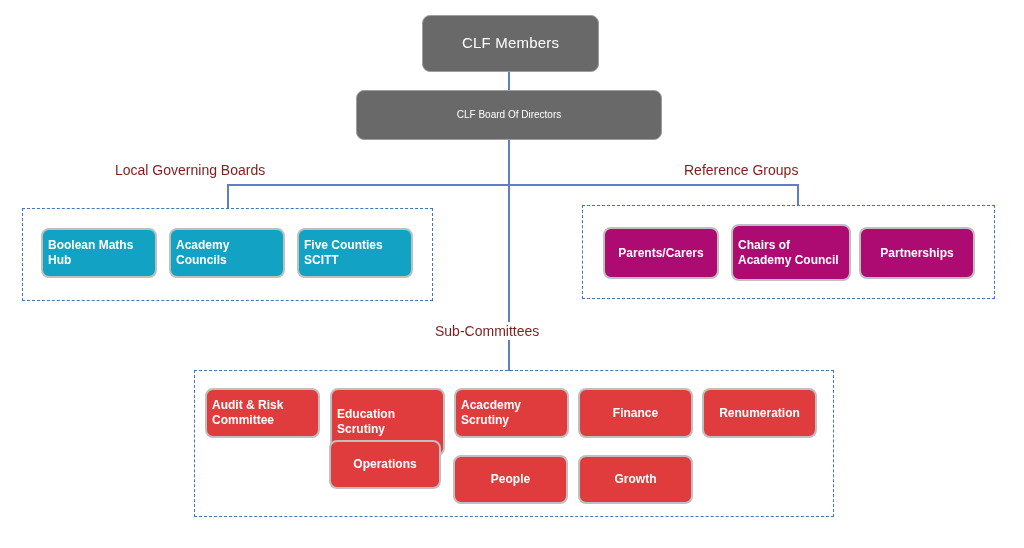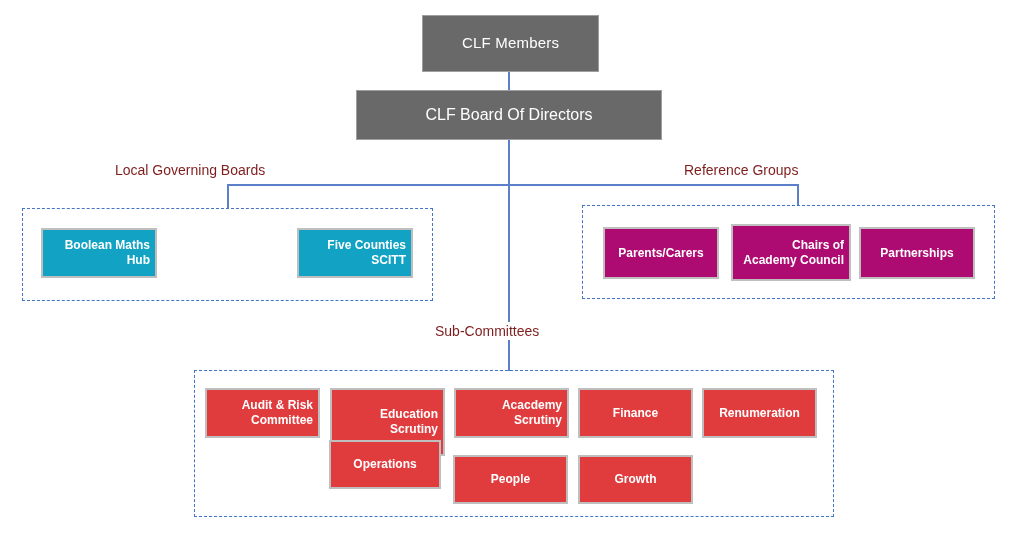--- a/index.html
+++ b/index.html
@@ -16,24 +16,24 @@
   
   .group{position:absolute;border:1px dashed var(--dashed-border);background:transparent;z-index:1;}
 
   
   .section-label{position:absolute;z-index:3;font-weight:normal;
     font-size:14px;color:#7f1d1d;line-height:18px;}
   .section-label.on-line{background:#ffffff;padding:0 6px;}
 
   
   .node{position:absolute;z-index:2;display:flex;align-items:center;justify-content:center;
-    text-align:right;color:#ffffff;box-sizing:border-box;padding:8px 5px;line-height:1.25;}
+    text-align:left;color:#ffffff;box-sizing:border-box;padding:8px 5px;line-height:1.25;border-radius:8px;}
   .node-gray{background:var(--node-gray);border:1px solid #9e9e9e;}
   .node-top{font-size:15px;letter-spacing:.2px;}
-  .node-board{font-size:16px;}
+  .node-board{font-size:10px;}
   .node-item{font-size:12px;font-weight:bold;border:2px solid var(--node-border);}
   .node-teal{background:var(--teal);}
   .node-magenta{background:var(--magenta);}
   .node-red{background:var(--red);}
 </style>
 </head>
 <body>
 
 <div class="canvas">
 
@@ -49,20 +49,21 @@
 
   <div class="section-label" style="left:115px;top:161px;width:220px;">Local Governing Boards</div>
   <div class="section-label" style="left:684px;top:161px;width:220px;">Reference Groups</div>
   <div class="section-label on-line" style="left:429px;top:322px;width:170px;">Sub-Committees</div>
 
   <div class="group" style="left:22px;top:208px;width:409px;height:91px;"></div>
   <div class="group" style="left:582px;top:205px;width:411px;height:92px;"></div>
   <div class="group" style="left:194px;top:370px;width:638px;height:145px;"></div>
 
   <div class="node node-item node-teal" style="left:41px;top:228px;width:116px;height:50px;">Boolean Maths Hub</div>
+  <div class="node node-item node-teal" style="left:169px;top:228px;width:116px;height:50px;">Academy Councils</div>
   <div class="node node-item node-teal" style="left:297px;top:228px;width:116px;height:50px;">Five Counties SCITT</div>
 
   <div class="node node-item node-magenta" style="left:603px;top:227px;width:116px;height:52px;">Parents/Carers</div>
   <div class="node node-item node-magenta" style="left:731px;top:224px;width:120px;height:57px;">Chairs of Academy Council</div>
   <div class="node node-item node-magenta" style="left:859px;top:227px;width:116px;height:52px;">Partnerships</div>
 
   <div class="node node-item node-red" style="left:205px;top:388px;width:115px;height:50px;">Audit &amp; Risk Committee</div>
   <div class="node node-item node-red" style="left:330px;top:388px;width:115px;height:68px;">Education Scrutiny</div>
   <div class="node node-item node-red" style="left:454px;top:388px;width:115px;height:50px;">Acacdemy Scrutiny</div>
   <div class="node node-item node-red" style="left:578px;top:388px;width:115px;height:50px;">Finance</div>

